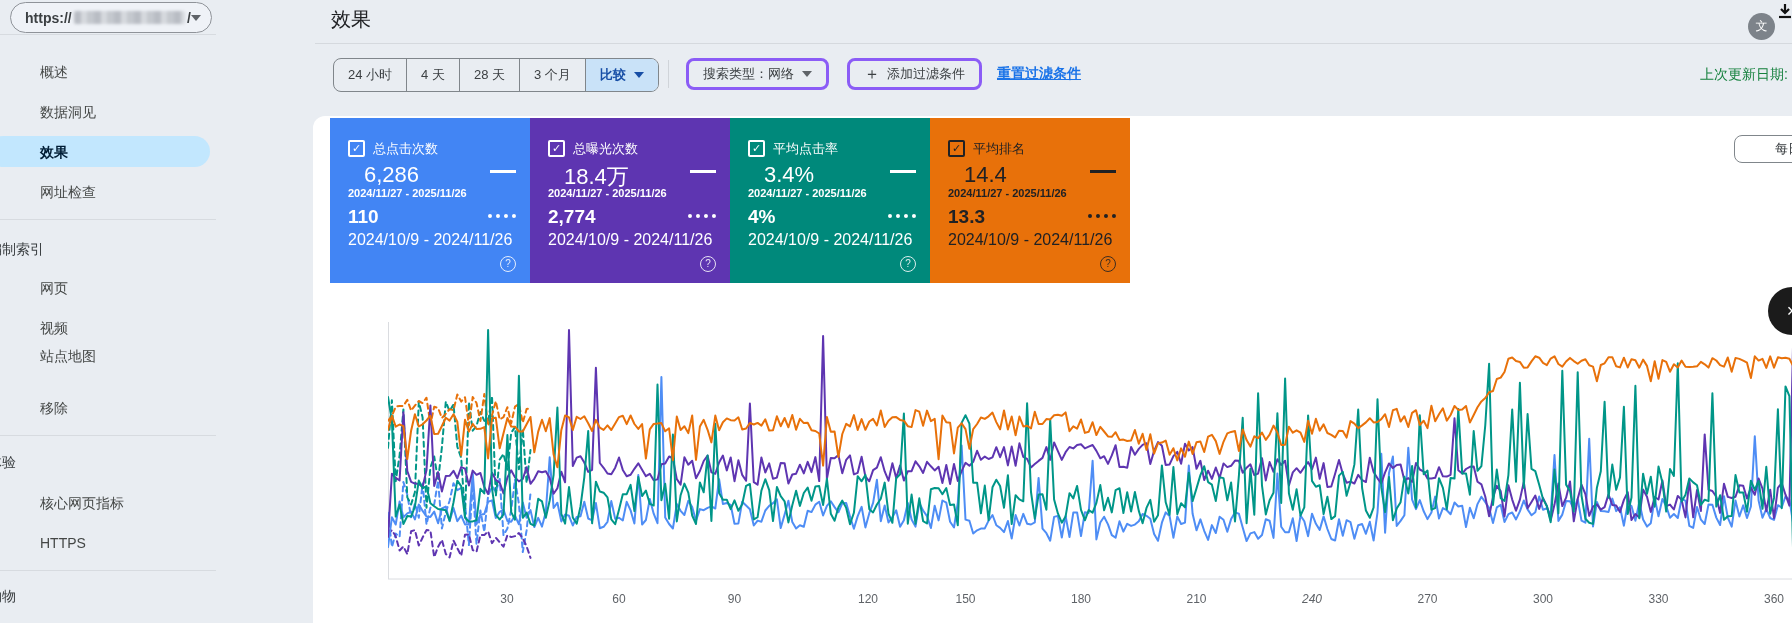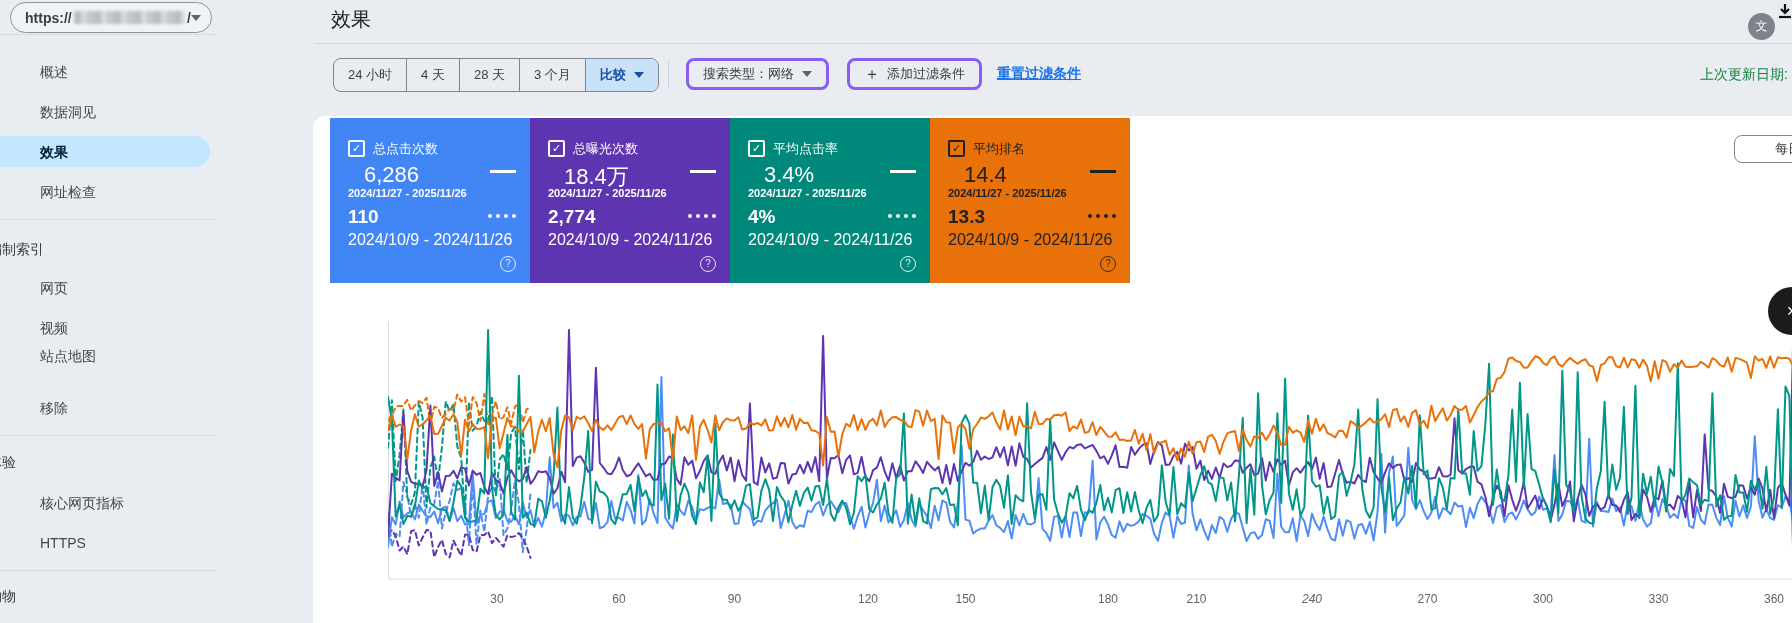--- a/index.html
+++ b/index.html
@@ -202,26 +202,26 @@
       <polyline points="0.0,190.7 3.9,224.9 7.7,211.6 11.6,214.9 15.4,160.0 19.3,172.7 23.1,195.3 26.9,181.7 30.8,195.8 34.6,161.6 38.5,202.4 42.4,185.7 46.2,182.3 50.1,158.7 53.9,206.5 57.8,190.4 61.6,178.8 65.5,161.3 69.3,168.1 73.2,166.0 77.0,181.7 80.9,223.1 84.7,161.8 88.5,222.0 92.4,188.5 96.3,209.9 100.1,173.9 104.0,163.9 107.8,170.1 111.7,156.9 115.5,213.3 119.4,206.5 123.2,188.1 127.0,157.5 130.9,181.9 134.8,230.1 138.6,208.4 142.5,171.1" fill="none" stroke="#4e8df5" stroke-width="2" stroke-linejoin="round" stroke-linecap="round" stroke-dasharray="5,4"></polyline>
       <polyline points="0.0,212.1 3.9,208.1 7.7,214.3 11.6,228.5 15.4,224.5 19.3,232.2 23.1,209.3 26.9,208.1 30.8,223.5 34.6,215.5 38.5,208.1 42.4,208.5 46.2,235.1 50.1,224.7 53.9,217.9 57.8,231.9 61.6,235.4 65.5,218.5 69.3,226.1 73.2,233.7 77.0,212.8 80.9,212.3 84.7,228.1 88.5,229.8 92.4,213.1 96.3,213.1 100.1,209.4 104.0,221.1 107.8,215.7 111.7,220.3 115.5,224.7 119.4,213.1 123.2,215.1 127.0,214.1 130.9,211.1 134.8,216.4 138.6,224.3 142.5,235.9" fill="none" stroke="#5e35b1" stroke-width="2" stroke-linejoin="round" stroke-linecap="round" stroke-dasharray="5,4"></polyline>
       <polyline points="0.0,125.8 3.9,78.2 7.7,159.3 11.6,133.3 15.4,87.4 19.3,175.4 23.1,182.5 26.9,170.2 30.8,79.9 34.6,95.4 38.5,185.7 42.4,145.4 46.2,134.5 50.1,158.5 53.9,125.3 57.8,79.7 61.6,89.2 65.5,82.3 69.3,124.7 73.2,135.8 77.0,194.1 80.9,80.1 84.7,108.7 88.5,103.9 92.4,89.9 96.3,98.8 100.1,100.0 104.0,74.0 107.8,174.1 111.7,137.6 115.5,132.0 119.4,148.2 123.2,110.7 127.0,105.1 130.9,147.2 134.8,107.2 138.6,161.0 142.5,128.0" fill="none" stroke="#009688" stroke-width="2" stroke-linejoin="round" stroke-linecap="round" stroke-dasharray="5,4"></polyline>
       <polyline points="0.0,98.8 3.9,94.0 7.7,84.7 11.6,83.9 15.4,83.9 19.3,77.9 23.1,88.6 26.9,83.6 30.8,79.0 34.6,81.1 38.5,75.7 42.4,102.3 46.2,84.8 50.1,86.1 53.9,96.0 57.8,91.8 61.6,87.1 65.5,88.2 69.3,72.5 73.2,79.6 77.0,75.2 80.9,103.4 84.7,75.0 88.5,81.0 92.4,99.1 96.3,72.0 100.1,103.9 104.0,93.3 107.8,79.2 111.7,97.5 115.5,95.2 119.4,85.2 123.2,101.3 127.0,84.6 130.9,82.1 134.8,100.7 138.6,87.1 142.5,86.3" fill="none" stroke="#e8710a" stroke-width="2" stroke-linejoin="round" stroke-linecap="round" stroke-dasharray="5,4"></polyline>
       <polyline points="0.0,225.0 3.9,195.2 7.7,202.5 11.6,179.4 15.4,195.2 19.3,191.4 23.1,189.6 26.9,197.4 30.8,182.4 34.6,188.9 38.5,194.5 42.4,194.9 46.2,189.6 50.1,201.2 53.9,186.5 57.8,184.6 61.6,199.2 65.5,185.9 69.3,199.3 73.2,193.6 77.0,202.4 80.9,202.5 84.7,150.7 88.5,202.2 92.4,192.8 96.3,192.1 100.1,179.7 104.0,178.4 107.8,196.0 111.7,189.8 115.5,187.6 119.4,199.0 123.2,199.8 127.0,193.6 130.9,202.3 134.8,180.6 138.6,195.7 142.5,188.1 146.3,205.1 150.2,195.9 154.0,204.6 157.8,190.0 161.7,135.3 165.6,186.0 169.4,180.7 173.3,199.4 177.1,192.4 181.0,193.8 184.8,203.5 188.7,194.9 192.5,194.2 196.3,179.8 200.2,196.5 204.1,198.3 207.9,181.1 211.8,206.2 215.6,204.8 219.5,199.8 223.3,179.1 227.2,196.9 231.0,195.8 234.8,198.5 238.7,179.8 242.6,188.4 246.4,201.5 250.3,153.1 254.1,202.5 257.9,198.0 261.8,177.0 265.7,191.7 269.5,201.2 273.4,55.0 277.2,195.4 281.1,202.0 284.9,206.5 288.8,182.1 292.6,188.8 296.4,193.0 300.3,178.8 304.2,185.1 308.0,198.8 311.9,187.1 315.7,188.2 319.6,185.9 323.4,184.4 327.3,186.5 331.1,157.2 334.9,181.9 338.8,181.1 342.7,182.8 346.5,201.8 350.4,201.4 354.2,179.7 358.1,183.5 361.9,187.3 365.8,203.5 369.6,198.6 373.4,199.7 377.3,188.5 381.2,183.8 385.0,181.2 388.9,177.3 392.7,206.0 396.6,192.6 400.4,178.7 404.3,200.1 408.1,206.5 411.9,203.3 415.8,204.8 419.7,188.7 423.5,190.1 427.4,182.6 431.2,179.7 435.1,193.5 438.9,183.9 442.8,179.3 446.6,185.1 450.4,190.3 454.3,181.2 458.2,180.9 462.0,194.4 465.9,206.8 469.7,194.1 473.6,184.8 477.4,205.4 481.3,191.2 485.1,180.8 488.9,157.8 492.8,199.2 496.7,183.4 500.5,200.5 504.4,195.2 508.2,188.3 512.1,204.7 515.9,198.3 519.8,180.9 523.6,197.5 527.5,204.6 531.3,181.0 535.1,188.5 539.0,194.1 542.9,206.0 546.7,183.7 550.6,198.4 554.4,178.5 558.3,180.7 562.1,199.7 566.0,205.5 569.8,180.7 573.6,123.4 577.5,197.6 581.4,198.8 585.2,211.5 589.1,208.3 592.9,206.6 596.8,206.4 600.6,198.6 604.5,193.0 608.3,203.2 612.1,205.9 616.0,210.1 619.9,199.0 623.7,216.6 627.6,193.0 631.4,203.5 635.3,191.9 639.1,201.7 643.0,202.5 646.8,200.3 650.6,155.9 654.5,206.6 658.4,211.2 662.2,218.7 666.1,194.9 669.9,193.9 673.8,215.5 677.6,193.9 681.5,215.1 685.3,190.6 689.1,190.4 693.0,214.1 696.9,190.2 700.7,190.9 704.6,138.7 708.4,217.4 712.3,200.5 716.1,194.7 720.0,202.4 723.8,213.2 727.6,215.7 731.5,199.3 735.4,209.6 739.2,201.8 743.1,203.9 746.9,202.6 750.8,199.2 754.6,192.0 758.5,193.8 762.3,196.7 766.1,211.9 770.0,218.8 773.9,200.7 777.7,190.4 781.6,194.0 785.4,215.7 789.3,194.5 793.1,202.0 797.0,200.6 800.8,143.5 804.6,191.8 808.5,208.3 812.4,197.4 816.2,208.8 820.1,217.9 823.9,203.1 827.8,211.0 831.6,194.7 835.5,197.8 839.3,209.8 843.1,197.1 847.0,190.4 850.9,191.7 854.7,205.5 858.6,219.1 862.4,211.4 866.3,210.1 870.1,216.8 874.0,213.0 877.8,197.3 881.6,198.7 885.5,215.9 889.4,151.5 893.2,204.7 897.1,210.3 900.9,210.2 904.8,196.3 908.6,219.0 912.5,193.5 916.3,199.3 920.1,214.2 924.0,191.7 927.9,201.8 931.7,207.9 935.6,194.4 939.4,207.0 943.3,217.0 947.1,218.5 951.0,197.2 954.8,213.8 958.6,198.2 962.5,200.2 966.4,216.8 970.2,203.2 974.1,202.0 977.9,211.8 981.8,199.8 985.6,218.6 989.5,190.3 993.3,131.8 997.1,210.8 1001.0,150.9 1004.9,134.5 1008.7,203.9 1012.6,198.9 1016.4,193.2 1020.3,125.7 1024.1,177.7 1028.0,187.1 1031.8,178.1 1035.7,189.3 1039.5,197.1 1043.4,190.6 1047.2,174.6 1051.0,196.5 1054.9,186.1 1058.8,188.2 1062.6,192.3 1066.5,180.5 1070.3,184.5 1074.2,183.8 1078.0,205.1 1081.9,185.8 1085.7,196.2 1089.5,182.1 1093.4,174.7 1097.3,180.3 1101.1,185.9 1105.0,201.0 1108.8,185.4 1112.7,182.9 1116.5,200.1 1120.4,192.1 1124.2,190.5 1128.0,197.4 1131.9,189.4 1135.8,178.5 1139.6,187.4 1143.5,193.3 1147.3,190.3 1151.2,174.4 1155.0,187.7 1158.9,186.2 1162.7,192.5 1166.5,133.1 1170.4,198.9 1174.3,192.6 1178.1,179.0 1182.0,179.3 1185.8,187.1 1189.7,177.1 1193.5,198.7 1197.4,200.7 1201.2,116.7 1205.0,204.5 1208.9,179.9 1212.8,189.1 1216.6,189.3 1220.5,189.9 1224.3,176.6 1228.2,189.1 1232.0,185.2 1235.9,203.7 1239.7,181.4 1243.5,184.0 1247.4,198.7 1251.3,180.3 1255.1,197.5 1259.0,204.6 1262.8,201.2 1266.7,176.1 1270.5,194.3 1274.4,177.0 1278.2,184.1 1282.0,195.8 1285.9,192.0 1289.8,196.0 1293.6,176.7 1297.5,178.9 1301.3,203.9 1305.2,205.9 1309.0,185.0 1312.9,197.7 1316.7,202.0 1320.5,182.5 1324.4,182.8 1328.3,195.6 1332.1,203.0 1336.0,174.2 1339.8,195.6 1343.7,204.6 1347.5,178.6 1351.4,194.5 1355.2,183.4 1359.0,196.0 1362.9,184.5 1366.8,114.3 1370.6,178.6 1374.5,195.7 1378.3,186.8 1382.2,196.0 1386.0,197.9 1389.9,183.2 1393.7,185.5 1397.5,174.2 1401.4,177.8 1405.3,201.9" fill="none" stroke="#4e8df5" stroke-width="2" stroke-linejoin="round" stroke-linecap="round"></polyline>
       <polyline points="0.0,215.0 3.9,151.8 7.7,155.9 11.6,158.4 15.4,90.2 19.3,149.0 23.1,159.9 26.9,161.6 30.8,161.9 34.6,165.0 38.5,148.1 42.4,83.4 46.2,163.9 50.1,150.1 53.9,169.5 57.8,153.9 61.6,153.8 65.5,148.8 69.3,156.3 73.2,145.1 77.0,146.6 80.9,163.6 84.7,148.6 88.5,152.8 92.4,151.0 96.3,165.1 100.1,171.9 104.0,150.8 107.8,157.9 111.7,160.7 115.5,171.4 119.4,155.5 123.2,148.3 127.0,155.4 130.9,159.4 134.8,157.0 138.6,145.3 142.5,161.8 146.3,156.8 150.2,149.2 154.0,150.3 157.8,149.3 161.7,156.0 165.6,171.8 169.4,166.2 173.3,149.7 177.1,160.3 181.0,8.0 184.8,144.0 188.7,135.6 192.5,134.2 196.3,140.5 200.2,149.9 204.1,147.9 207.9,45.8 211.8,141.0 215.6,145.8 219.5,151.5 223.3,152.3 227.2,145.7 231.0,135.5 234.8,147.9 238.7,154.3 242.6,152.8 246.4,146.8 250.3,141.3 254.1,147.7 257.9,154.2 261.8,151.8 265.7,158.3 269.5,157.4 273.4,142.3 277.2,141.5 281.1,134.5 284.9,136.4 288.8,157.1 292.6,162.6 296.4,135.3 300.3,142.7 304.2,138.7 308.0,156.3 311.9,149.0 315.7,139.0 319.6,133.6 323.4,150.4 327.3,151.8 331.1,140.5 334.9,133.6 338.8,148.4 342.7,135.4 346.5,159.2 350.4,138.2 354.2,152.9 358.1,158.8 361.9,81.6 365.8,160.2 369.6,162.7 373.4,135.5 377.3,150.5 381.2,141.4 385.0,156.7 388.9,155.6 392.7,140.9 396.6,141.2 400.4,161.6 404.3,152.5 408.1,151.7 411.9,142.7 415.8,151.4 419.7,139.9 423.5,150.1 427.4,135.1 431.2,159.1 435.1,14.0 438.9,156.8 442.8,135.9 446.6,136.2 450.4,133.0 454.3,151.2 458.2,137.8 462.0,133.4 465.9,152.4 469.7,150.8 473.6,134.7 477.4,154.5 481.3,159.3 485.1,148.1 488.9,145.7 492.8,135.2 496.7,149.4 500.5,158.7 504.4,141.3 508.2,156.1 512.1,143.4 515.9,158.6 519.8,149.3 523.6,149.2 527.5,139.3 531.3,144.3 535.1,151.0 539.0,139.8 542.9,144.3 546.7,148.4 550.6,144.7 554.4,161.0 558.3,143.0 562.1,162.0 566.0,142.0 569.8,159.0 573.6,149.2 577.5,140.8 581.4,143.8 585.2,139.9 589.1,128.8 592.9,137.8 596.8,134.6 600.6,137.0 604.5,135.4 608.3,125.2 612.1,135.2 616.0,125.1 619.9,143.4 623.7,124.4 627.6,143.8 631.4,121.3 635.3,134.9 639.1,136.8 643.0,145.4 646.8,142.1 650.6,138.9 654.5,135.9 658.4,125.1 662.2,137.9 666.1,120.4 669.9,129.2 673.8,137.9 677.6,130.2 681.5,125.0 685.3,126.4 689.1,122.9 693.0,122.2 696.9,126.4 700.7,124.7 704.6,123.0 708.4,128.9 712.3,136.3 716.1,134.2 720.0,141.9 723.8,133.4 727.6,123.2 731.5,145.1 735.4,144.8 739.2,145.7 743.1,125.0 746.9,132.8 750.8,126.9 754.6,122.9 758.5,121.2 762.3,142.0 766.1,128.9 770.0,120.1 773.9,123.8 777.7,143.0 781.6,142.4 785.4,134.2 789.3,129.8 793.1,141.7 797.0,121.7 800.8,128.4 804.6,125.1 808.5,146.7 812.4,138.8 816.2,158.0 820.1,148.7 823.9,156.9 827.8,145.5 831.6,156.1 835.5,141.4 839.3,145.1 843.1,143.8 847.0,138.6 850.9,138.7 854.7,150.8 858.6,145.7 862.4,142.3 866.3,153.2 870.1,151.6 874.0,136.1 877.8,158.4 881.6,140.1 885.5,149.8 889.4,137.2 893.2,143.0 897.1,138.8 900.9,163.4 904.8,150.4 908.6,146.2 912.5,150.8 916.3,145.1 920.1,140.0 924.0,147.3 927.9,135.6 931.7,156.7 935.6,141.1 939.4,164.9 943.3,164.5 947.1,151.7 951.0,138.0 954.8,151.9 958.6,160.7 962.5,159.6 966.4,161.5 970.2,152.9 974.1,158.1 977.9,160.0 981.8,135.7 985.6,150.0 989.5,156.3 993.3,161.5 997.1,150.4 1001.0,141.5 1004.9,146.0 1008.7,143.0 1012.6,142.5 1016.4,158.4 1020.3,156.1 1024.1,159.9 1028.0,141.0 1031.8,147.5 1035.7,149.6 1039.5,156.6 1043.4,156.4 1047.2,155.8 1051.0,145.2 1054.9,154.3 1058.8,154.6 1062.6,152.8 1066.5,96.3 1070.3,148.3 1074.2,151.6 1078.0,147.0 1081.9,144.8 1085.7,144.4 1089.5,159.7 1093.4,162.4 1097.3,174.7 1101.1,194.3 1105.0,175.3 1108.8,163.9 1112.7,169.2 1116.5,194.5 1120.4,163.3 1124.2,177.6 1128.0,188.7 1131.9,177.6 1135.8,159.9 1139.6,186.3 1143.5,180.0 1147.3,173.6 1151.2,186.9 1155.0,175.9 1158.9,184.1 1162.7,198.2 1166.5,182.6 1170.4,161.6 1174.3,184.1 1178.1,175.7 1182.0,159.4 1185.8,199.3 1189.7,176.7 1193.5,162.7 1197.4,172.1 1201.2,193.8 1205.0,184.7 1208.9,182.3 1212.8,187.7 1216.6,185.1 1220.5,172.4 1224.3,183.0 1228.2,183.6 1232.0,190.1 1235.9,177.9 1239.7,170.2 1243.5,198.0 1247.4,192.0 1251.3,195.4 1255.1,167.6 1259.0,174.8 1262.8,189.9 1266.7,175.0 1270.5,177.5 1274.4,158.5 1278.2,184.1 1282.0,182.6 1285.9,187.5 1289.8,173.9 1293.6,177.7 1297.5,195.4 1301.3,158.1 1305.2,195.3 1309.0,168.1 1312.9,189.0 1316.7,112.4 1320.5,167.7 1324.4,169.0 1328.3,174.7 1332.1,190.9 1336.0,161.7 1339.8,174.9 1343.7,176.0 1347.5,174.7 1351.4,163.2 1355.2,163.8 1359.0,176.5 1362.9,165.7 1366.8,172.8 1370.6,156.5 1374.5,166.6 1378.3,189.2 1382.2,167.7 1386.0,196.2 1389.9,165.9 1393.7,161.0 1397.5,172.7 1401.4,183.6 1405.3,12.0" fill="none" stroke="#5e35b1" stroke-width="2" stroke-linejoin="round" stroke-linecap="round"></polyline>
       <polyline points="0.0,75.0 3.9,98.6 7.7,194.6 11.6,182.8 15.4,202.1 19.3,194.0 23.1,194.6 26.9,184.7 30.8,158.6 34.6,166.3 38.5,164.0 42.4,181.3 46.2,184.3 50.1,187.0 53.9,187.5 57.8,188.3 61.6,198.7 65.5,180.4 69.3,158.7 73.2,164.2 77.0,195.7 80.9,199.5 84.7,199.4 88.5,198.2 92.4,166.8 96.3,171.4 100.1,8.0 104.0,166.3 107.8,192.9 111.7,197.5 115.5,192.4 119.4,113.1 123.2,190.1 127.0,197.7 130.9,53.8 134.8,195.8 138.6,190.6 142.5,201.8 146.3,203.5 150.2,176.8 154.0,179.4 157.8,195.7 161.7,178.5 165.6,152.8 169.4,85.5 173.3,191.9 177.1,201.6 181.0,165.1 184.8,195.5 188.7,201.7 192.5,184.5 196.3,155.3 200.2,109.0 204.1,201.3 207.9,159.7 211.8,169.5 215.6,170.7 219.5,175.4 223.3,197.4 227.2,202.2 231.0,187.7 234.8,172.2 238.7,172.2 242.6,162.9 246.4,189.1 250.3,155.0 254.1,174.1 257.9,168.5 261.8,181.8 265.7,183.5 269.5,62.5 273.4,178.3 277.2,161.8 281.1,196.7 284.9,112.5 288.8,199.4 292.6,173.2 296.4,161.6 300.3,170.6 304.2,193.5 308.0,202.0 311.9,160.4 315.7,170.3 319.6,133.4 323.4,199.0 327.3,101.8 331.1,170.9 334.9,177.7 338.8,177.7 342.7,187.1 346.5,178.4 350.4,188.8 354.2,182.3 358.1,163.8 361.9,162.0 365.8,197.5 369.6,195.2 373.4,168.6 377.3,157.2 381.2,168.2 385.0,199.1 388.9,165.0 392.7,174.2 396.6,179.3 400.4,200.4 404.3,183.2 408.1,168.7 411.9,183.9 415.8,171.0 419.7,165.6 423.5,178.8 427.4,164.4 431.2,164.1 435.1,183.1 438.9,156.7 442.8,191.7 446.6,198.8 450.4,185.2 454.3,178.6 458.2,185.9 462.0,202.3 465.9,190.8 469.7,154.2 473.6,159.3 477.4,152.9 481.3,187.2 485.1,190.4 488.9,182.5 492.8,176.7 496.7,160.6 500.5,191.7 504.4,200.8 508.2,156.2 512.1,152.2 515.9,91.5 519.8,201.7 523.6,172.6 527.5,201.8 531.3,176.3 535.1,199.1 539.0,201.5 542.9,167.2 546.7,166.0 550.6,166.3 554.4,172.2 558.3,166.1 562.1,183.1 566.0,182.4 569.8,203.3 573.6,100.9 577.5,93.2 581.4,101.7 585.2,160.7 589.1,160.7 592.9,191.3 596.8,163.6 600.6,198.2 604.5,165.3 608.3,157.7 612.1,164.0 616.0,185.7 619.9,153.2 623.7,202.1 627.6,173.2 631.4,177.4 635.3,179.3 639.1,81.3 643.0,170.0 646.8,196.7 650.6,172.6 654.5,172.2 658.4,187.8 662.2,97.4 666.1,177.6 669.9,191.4 673.8,200.7 677.6,194.4 681.5,171.2 685.3,176.4 689.1,163.9 693.0,187.8 696.9,198.3 700.7,188.1 704.6,190.6 708.4,180.9 712.3,163.1 716.1,188.3 720.0,175.8 723.8,190.4 727.6,168.1 731.5,166.2 735.4,191.0 739.2,170.2 743.1,189.6 746.9,170.0 750.8,188.9 754.6,201.2 758.5,185.9 762.3,177.8 766.1,199.7 770.0,193.3 773.9,143.4 777.7,180.3 781.6,192.9 785.4,145.0 789.3,192.2 793.1,181.3 797.0,185.4 800.8,150.7 804.6,179.1 808.5,166.4 812.4,153.1 816.2,144.2 820.1,160.1 823.9,162.7 827.8,179.1 831.6,155.2 835.5,156.1 839.3,178.3 843.1,160.5 847.0,199.4 850.9,153.7 854.7,95.7 858.6,201.2 862.4,146.7 866.3,192.7 870.1,71.2 874.0,163.7 877.8,192.4 881.6,178.2 885.5,170.7 889.4,91.2 893.2,180.9 897.1,56.5 900.9,171.2 904.8,187.7 908.6,167.3 912.5,193.7 916.3,185.3 920.1,93.4 924.0,158.9 927.9,164.8 931.7,163.3 935.6,192.0 939.4,174.7 943.3,197.1 947.1,194.1 951.0,153.6 954.8,149.9 958.6,173.8 962.5,160.3 966.4,142.4 970.2,87.6 974.1,166.0 977.9,188.5 981.8,195.8 985.6,185.5 989.5,77.3 993.3,165.4 997.1,190.2 1001.0,155.0 1004.9,198.2 1008.7,186.6 1012.6,180.2 1016.4,154.7 1020.3,171.6 1024.1,143.9 1028.0,185.6 1031.8,93.3 1035.7,152.2 1039.5,148.6 1043.4,187.7 1047.2,186.1 1051.0,156.2 1054.9,165.9 1058.8,187.3 1062.6,155.9 1066.5,156.6 1070.3,86.9 1074.2,151.4 1078.0,151.4 1081.9,172.7 1085.7,109.1 1089.5,148.8 1093.4,144.2 1097.3,103.0 1101.1,41.8 1105.0,182.9 1108.8,147.6 1112.7,176.2 1116.5,178.9 1120.4,153.2 1124.2,87.5 1128.0,159.8 1131.9,60.7 1135.8,165.8 1139.6,92.1 1143.5,146.9 1147.3,149.1 1151.2,162.7 1155.0,176.9 1158.9,184.3 1162.7,200.2 1166.5,147.5 1170.4,191.3 1174.3,48.8 1178.1,162.6 1182.0,168.9 1185.8,189.6 1189.7,50.2 1193.5,173.5 1197.4,196.7 1201.2,200.7 1205.0,201.9 1208.9,165.7 1212.8,149.2 1216.6,79.7 1220.5,175.7 1224.3,142.6 1228.2,167.8 1232.0,155.4 1235.9,84.7 1239.7,192.0 1243.5,175.5 1247.4,63.7 1251.3,196.3 1255.1,151.7 1259.0,171.7 1262.8,154.7 1266.7,184.7 1270.5,144.6 1274.4,160.6 1278.2,189.6 1282.0,147.0 1285.9,154.0 1289.8,41.2 1293.6,179.5 1297.5,172.7 1301.3,156.4 1305.2,160.4 1309.0,163.3 1312.9,183.0 1316.7,177.7 1320.5,179.1 1324.4,71.3 1328.3,184.6 1332.1,173.2 1336.0,197.8 1339.8,194.2 1343.7,194.0 1347.5,153.0 1351.4,170.5 1355.2,170.5 1359.0,189.7 1362.9,158.7 1366.8,168.0 1370.6,159.0 1374.5,186.8 1378.3,144.8 1382.2,191.7 1386.0,175.9 1389.9,87.2 1393.7,186.3 1397.5,64.4 1401.4,74.2 1405.3,238.0" fill="none" stroke="#009688" stroke-width="2" stroke-linejoin="round" stroke-linecap="round"></polyline>
       <polyline points="0.0,108.0 3.9,93.7 7.7,104.7 11.6,102.5 15.4,104.1 19.3,137.1 23.1,108.7 26.9,92.2 30.8,104.5 34.6,102.3 38.5,98.5 42.4,93.7 46.2,112.0 50.1,111.8 53.9,104.0 57.8,95.8 61.6,98.6 65.5,92.2 69.3,99.7 73.2,133.5 77.0,97.8 80.9,109.6 84.7,101.9 88.5,107.0 92.4,106.8 96.3,105.1 100.1,136.4 104.0,96.3 107.8,95.8 111.7,126.3 115.5,111.3 119.4,96.0 123.2,104.5 127.0,104.7 130.9,109.5 134.8,109.5 138.6,102.2 142.5,95.0 146.3,130.3 150.2,109.6 154.0,97.7 157.8,109.2 161.7,96.1 165.6,132.5 169.4,145.3 173.3,108.2 177.1,93.4 181.0,95.4 184.8,108.0 188.7,94.8 192.5,97.0 196.3,94.3 200.2,101.2 204.1,109.0 207.9,97.9 211.8,105.6 215.6,107.9 219.5,103.4 223.3,108.0 227.2,101.5 231.0,95.1 234.8,93.7 238.7,102.2 242.6,93.5 246.4,102.0 250.3,106.9 254.1,102.0 257.9,136.6 261.8,107.4 265.7,101.9 269.5,101.6 273.4,101.1 277.2,109.3 281.1,106.3 284.9,138.2 288.8,94.5 292.6,108.0 296.4,104.3 300.3,111.1 304.2,93.5 308.0,137.8 311.9,104.5 315.7,97.8 319.6,107.8 323.4,120.4 327.3,93.6 331.1,108.2 334.9,100.3 338.8,96.4 342.7,98.2 346.5,98.6 350.4,95.3 354.2,107.5 358.1,106.5 361.9,101.0 365.8,102.5 369.6,100.9 373.4,103.6 377.3,97.3 381.2,108.6 385.0,108.3 388.9,94.3 392.7,104.2 396.6,96.0 400.4,105.3 404.3,93.0 408.1,107.7 411.9,96.8 415.8,101.1 419.7,100.7 423.5,108.3 427.4,109.0 431.2,111.5 435.1,143.6 438.9,95.1 442.8,109.8 446.6,109.6 450.4,135.1 454.3,112.0 458.2,101.9 462.0,104.4 465.9,93.1 469.7,108.0 473.6,97.1 477.4,107.8 481.3,99.5 485.1,96.9 488.9,103.4 492.8,88.5 496.7,105.0 500.5,98.8 504.4,95.2 508.2,95.1 512.1,97.9 515.9,98.7 519.8,104.2 523.6,105.1 527.5,88.1 531.3,89.7 535.1,103.7 539.0,88.6 542.9,99.1 546.7,96.8 550.6,137.2 554.4,93.6 558.3,100.3 562.1,100.7 566.0,131.4 569.8,105.6 573.6,101.3 577.5,107.1 581.4,126.8 585.2,107.1 589.1,102.0 592.9,95.5 596.8,96.9 600.6,94.3 604.5,90.6 608.3,100.1 612.1,107.3 616.0,88.5 619.9,107.5 623.7,94.5 627.6,113.2 631.4,94.6 635.3,104.4 639.1,103.8 643.0,106.5 646.8,89.8 650.6,102.0 654.5,102.0 658.4,97.1 662.2,97.4 666.1,93.3 669.9,92.8 673.8,93.8 677.6,90.4 681.5,109.2 685.3,104.4 689.1,106.6 693.0,97.5 696.9,110.9 700.7,109.8 704.6,100.2 708.4,113.1 712.3,104.9 716.1,109.5 720.0,114.4 723.8,114.8 727.6,110.2 731.5,117.9 735.4,117.6 739.2,119.0 743.1,118.4 746.9,108.0 750.8,121.7 754.6,111.8 758.5,127.9 762.3,112.2 766.1,131.6 770.0,121.2 773.9,120.6 777.7,118.6 781.6,132.8 785.4,126.2 789.3,138.4 793.1,126.4 797.0,134.7 800.8,119.6 804.6,132.0 808.5,120.3 812.4,119.5 816.2,130.0 820.1,114.6 823.9,112.8 827.8,119.1 831.6,131.9 835.5,119.8 839.3,111.4 843.1,109.9 847.0,109.1 850.9,129.0 854.7,107.4 858.6,118.1 862.4,124.6 866.3,114.3 870.1,116.2 874.0,110.6 877.8,117.9 881.6,112.6 885.5,103.6 889.4,110.5 893.2,123.0 897.1,122.7 900.9,104.7 904.8,110.7 908.6,108.3 912.5,110.7 916.3,119.9 920.1,98.8 924.0,111.7 927.9,96.8 931.7,108.6 935.6,102.4 939.4,111.0 943.3,112.8 947.1,115.4 951.0,108.8 954.8,109.0 958.6,115.6 962.5,99.1 966.4,101.7 970.2,106.1 974.1,103.4 977.9,100.4 981.8,96.2 985.6,100.4 989.5,100.0 993.3,97.1 997.1,92.2 1001.0,105.0 1004.9,88.2 1008.7,86.9 1012.6,99.6 1016.4,94.2 1020.3,105.0 1024.1,90.8 1028.0,88.2 1031.8,103.0 1035.7,98.7 1039.5,106.1 1043.4,83.7 1047.2,99.2 1051.0,92.2 1054.9,86.3 1058.8,98.6 1062.6,93.0 1066.5,84.0 1070.3,87.9 1074.2,87.6 1078.0,84.0 1081.9,100.6 1085.7,93.0 1089.5,85.2 1093.4,79.4 1097.3,76.0 1101.1,70.2 1105.0,69.0 1108.8,57.0 1112.7,55.6 1116.5,50.0 1120.4,36.8 1124.2,35.5 1128.0,39.1 1131.9,39.9 1135.8,45.7 1139.6,45.4 1143.5,39.4 1147.3,34.3 1151.2,35.7 1155.0,40.9 1158.9,43.1 1162.7,36.6 1166.5,34.3 1170.4,42.0 1174.3,44.6 1178.1,39.5 1182.0,35.9 1185.8,39.1 1189.7,41.8 1193.5,38.7 1197.4,37.3 1201.2,43.3 1205.0,44.6 1208.9,59.3 1212.8,43.0 1216.6,41.3 1220.5,35.2 1224.3,35.2 1228.2,44.3 1232.0,45.4 1235.9,35.7 1239.7,45.5 1243.5,37.2 1247.4,38.2 1251.3,45.7 1255.1,37.6 1259.0,43.9 1262.8,59.2 1266.7,39.2 1270.5,56.8 1274.4,38.1 1278.2,39.9 1282.0,49.7 1285.9,42.2 1289.8,45.4 1293.6,38.6 1297.5,44.8 1301.3,45.0 1305.2,44.8 1309.0,44.3 1312.9,39.9 1316.7,42.3 1320.5,45.6 1324.4,36.2 1328.3,38.5 1332.1,43.1 1336.0,44.6 1339.8,35.5 1343.7,49.7 1347.5,35.9 1351.4,36.9 1355.2,38.6 1359.0,40.7 1362.9,56.0 1366.8,34.3 1370.6,38.6 1374.5,36.9 1378.3,45.9 1382.2,34.4 1386.0,45.7 1389.9,35.3 1393.7,36.3 1397.5,35.8 1401.4,36.8 1405.3,44.3" fill="none" stroke="#e8710a" stroke-width="2" stroke-linejoin="round" stroke-linecap="round"></polyline>
     </svg></div>
 <div class="abs" id="ticks-host" style="top:592px;left:388px;width:1404px;height:18px;">
-    <span class="tick" style="left: 109px;">30</span>
+    <span class="tick" style="left: 119px;">30</span>
     <span class="tick" style="left: 231px;">60</span>
     <span class="tick" style="left: 346.5px;">90</span>
     <span class="tick" style="left: 480px;">120</span>
     <span class="tick" style="left: 577.5px;">150</span>
-    <span class="tick" style="left: 720px;">180</span>
+    <span class="tick" style="left: 693px;">180</span>
     <span class="tick" style="left: 808.5px;">210</span>
     <span class="tick" style="left: 924px; font-style: italic;">240</span>
     <span class="tick" style="left: 1039.5px;">270</span>
     <span class="tick" style="left: 1155px;">300</span>
     <span class="tick" style="left: 1270.5px;">330</span>
     <span class="tick" style="left: 1386px;">360</span>
   </div>
 
 <div class="abs fab">
   <span>✕</span>

